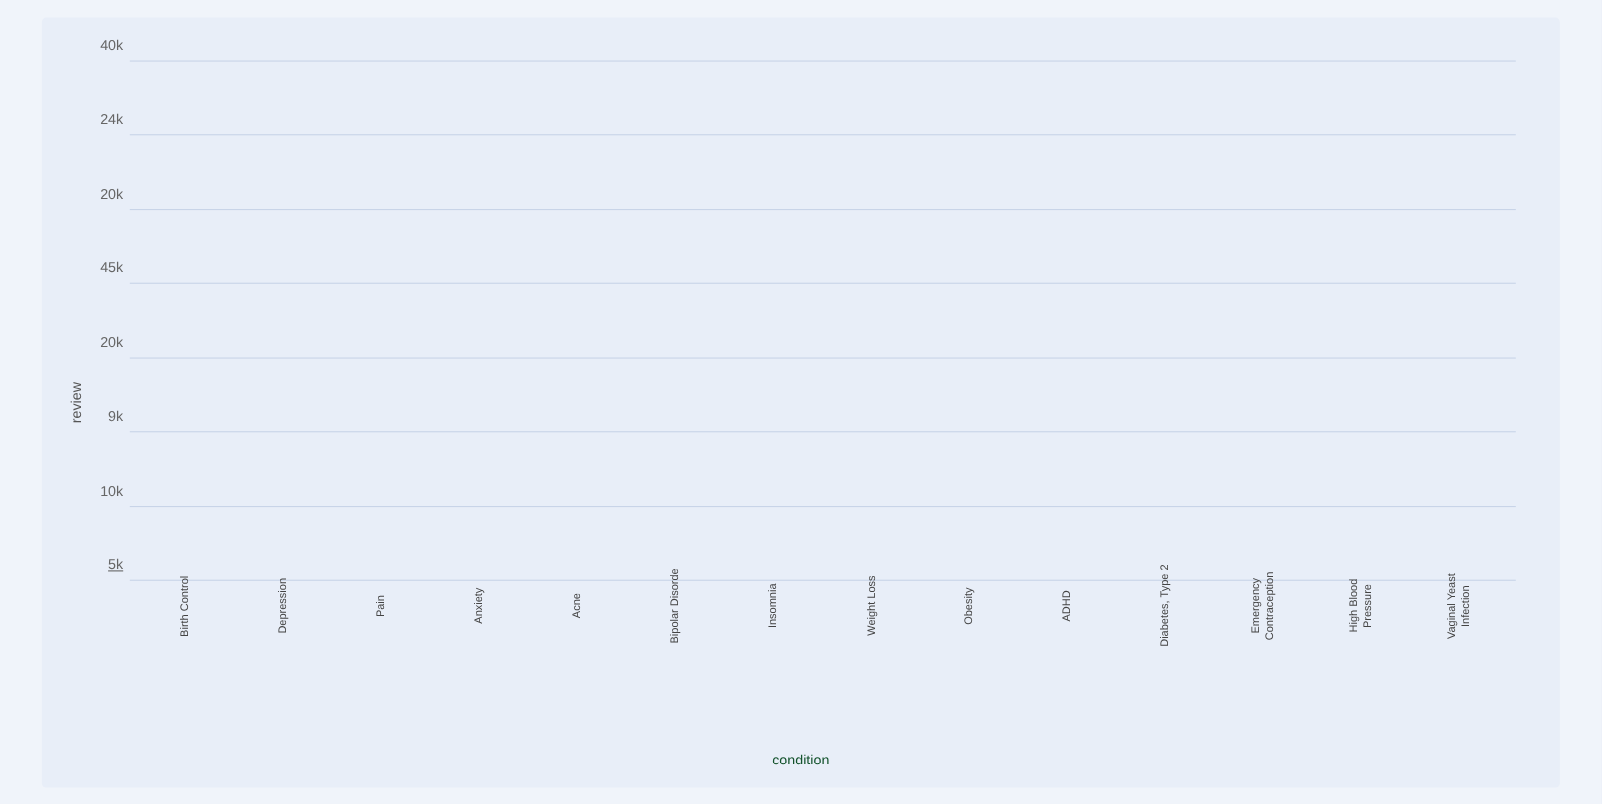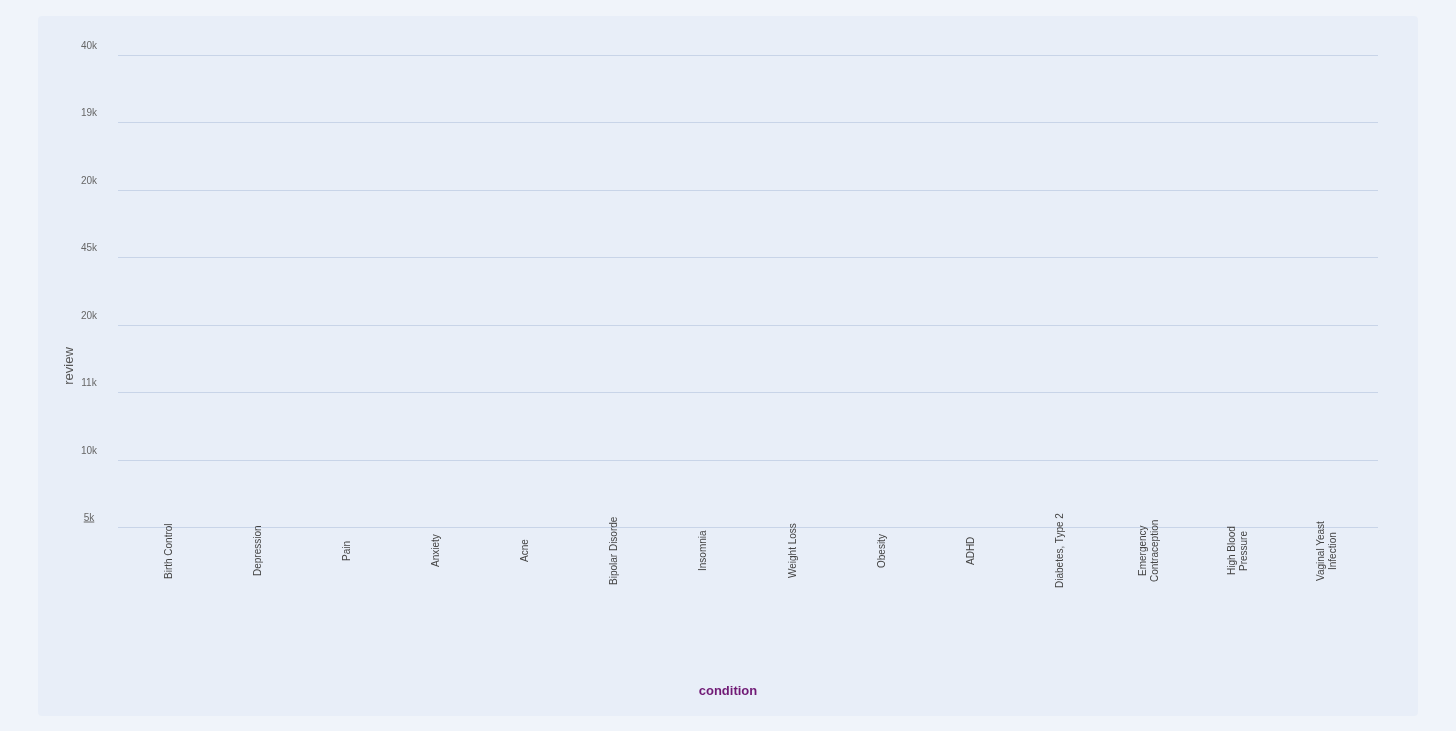--- a/index.html
+++ b/index.html
@@ -29,45 +29,44 @@
       font-size: 13px;
       color: #555;
       white-space: nowrap;
     }
     .x-axis-label {
       position: absolute;
       bottom: 18px;
       left: 50%;
       transform: translateX(-50%);
       font-size: 13px;
-      color: #701a75;
-      font-weight: bold;
+      color: #14532d;
     }
     .plot-area {
       position: relative;
       width: 100%;
       height: 100%;
     }
     .grid-lines {
       position: absolute;
       top: 0; left: 0; right: 0; bottom: 0;
     }
     .grid-line {
       position: absolute;
       left: 0; right: 0;
       height: 1px;
       background: #c8d4e8;
     }
     .grid-label {
       position: absolute;
       left: -52px;
-      font-size: 10px;
+      font-size: 13px;
       color: #666;
       transform: translateY(-50%);
-      text-align: center;
+      text-align: right;
       width: 46px;
     }
     .bars-container {
       position: absolute;
       top: 0; left: 0; right: 0; bottom: 0;
       display: flex;
       align-items: flex-end;
       gap: 8px;
       padding: 0 10px;
     }
@@ -99,29 +98,29 @@
 <body>
 
 <div class="chart-container">
   <span class="y-axis-label">review</span>
   <span class="x-axis-label">condition</span>
   <div class="plot-area" id="plot-area">
     <div class="grid-lines" id="grid-lines">
         <div class="grid-line" style="bottom: 100%;"></div>
         <div class="grid-label" style="bottom: 100%;">40k</div>
         <div class="grid-line" style="bottom: 87.5%;"></div>
-        <div class="grid-label" style="bottom: 87.5%;">19k</div>
+        <div class="grid-label" style="bottom: 87.5%;">24k</div>
         <div class="grid-line" style="bottom: 75%;"></div>
         <div class="grid-label" style="bottom: 75%;">20k</div>
         <div class="grid-line" style="bottom: 62.5%;"></div>
         <div class="grid-label" style="bottom: 62.5%;">45k</div>
         <div class="grid-line" style="bottom: 50%;"></div>
         <div class="grid-label" style="bottom: 50%; margin-top: 32px;">20k</div>
         <div class="grid-line" style="bottom: 37.5%;"></div>
-        <div class="grid-label" style="bottom: 37.5%;">11k</div>
+        <div class="grid-label" style="bottom: 37.5%;">9k</div>
         <div class="grid-line" style="bottom: 25%;"></div>
         <div class="grid-label" style="bottom: 25%;">10k</div>
         <div class="grid-line" style="bottom: 12.5%;"></div>
         <div class="grid-label" style="bottom: 12.5%; text-decoration: underline;">5k</div>
       </div>
     <div class="bars-container" id="bars-container">
         <div class="bar-group">
           <div class="bar" style="height: 95%;"></div>
           <div class="bar-label">Birth Control</div>
         </div>

